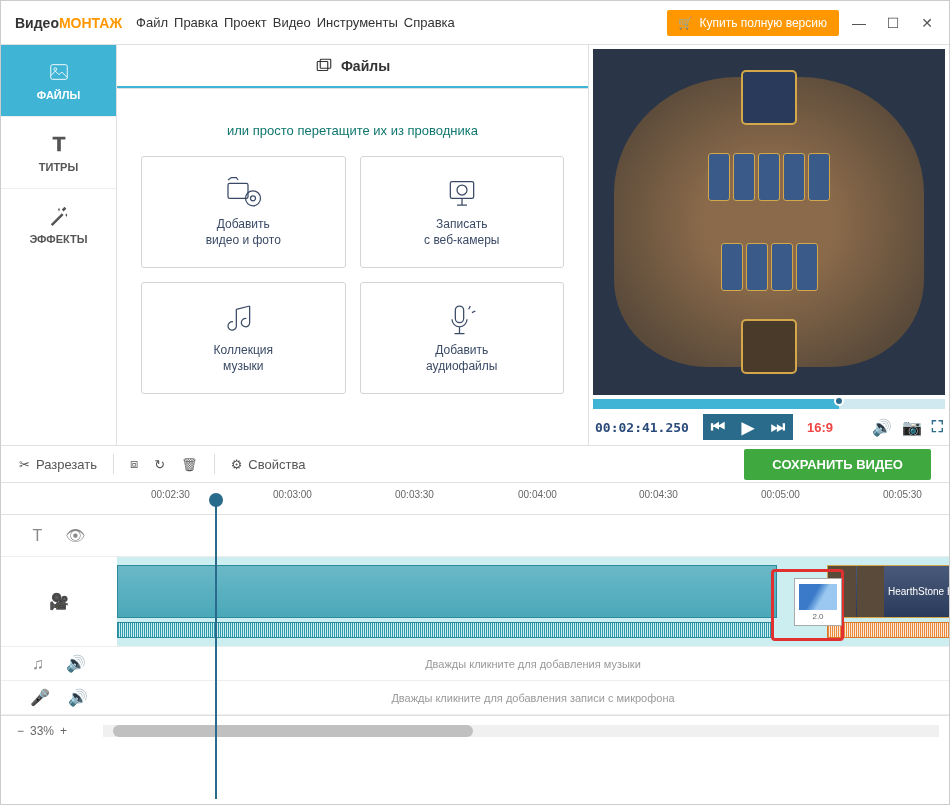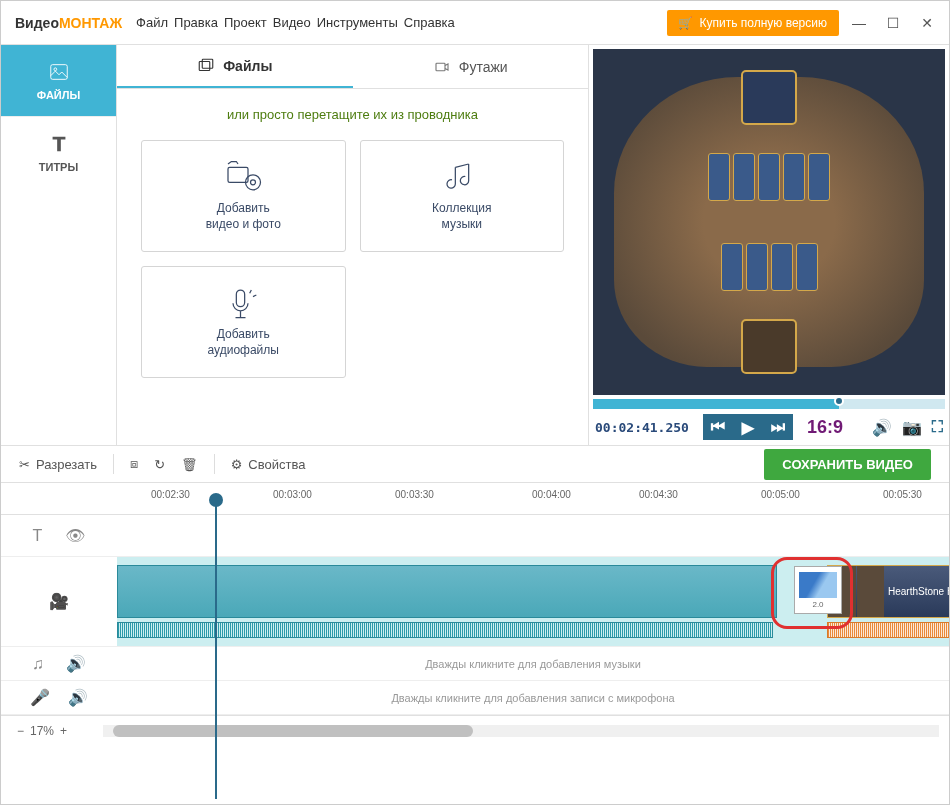--- a/index.html
+++ b/index.html
@@ -19,68 +19,68 @@
 .side-item.active { background: #40b4d4; color: #fff; }
 .side-item svg { width: 22px; height: 22px; }
 .side-item:last-child { border-bottom: none; }
 
 .center { flex: 1; background: #fff; display: flex; flex-direction: column; border-right: 1px solid #e0e0e0; min-width: 0; }
 .tabs { height: 44px; display: flex; border-bottom: 1px solid #e0e0e0; }
 .tab { flex: 1; display: flex; align-items: center; justify-content: center; gap: 8px; cursor: pointer; font-size: 14px; color: #555; }
 .tab.active { border-bottom: 2px solid #40b4d4; color: #333; font-weight: bold; }
 .picker-body { flex: 1; padding: 18px 24px; overflow: hidden; }
 .picker-title { text-align: center; font-size: 20px; color: #3a4a66; }
-.picker-sub { text-align: center; font-size: 13px; color: #4d7c0f; margin-top: 0; }
+.picker-sub { text-align: center; font-size: 13px; color: #0f766e; margin-top: 16px; }
 .tiles { display: grid; grid-template-columns: 1fr 1fr; gap: 14px; margin-top: 18px; }
 .tile { height: 112px; border: 1px solid #d5d5d5; border-radius: 3px; display: flex; flex-direction: column; align-items: center; justify-content: center; gap: 2px; cursor: pointer; }
 .tile svg { width: 40px; height: 40px; stroke: #3a4a66; fill: none; stroke-width: 1.5; }
 .tile-label { font-size: 12px; color: #3a4a66; text-align: center; line-height: 1.3; white-space: pre-line; }
 
 .preview { width: 360px; background: #fff; display: flex; flex-direction: column; }
 .preview-canvas { flex: 1; background: #2a3548; margin: 4px; position: relative; overflow: hidden; }
 .hs-board { position: absolute; inset: 8% 6% 8% 6%; background: radial-gradient(ellipse at center, #8a6a4a 30%, #5a4a3a 80%); border-radius: 40% 40% 30% 30%; }
 .hs-cards-top { position: absolute; top: 30%; left: 28%; right: 28%; height: 14%; display: flex; gap: 3px; justify-content: center; }
 .hs-cards-bot { position: absolute; bottom: 30%; left: 28%; right: 28%; height: 14%; display: flex; gap: 3px; justify-content: center; }
 .hs-card { width: 22px; background: #3a5a8a; border: 1px solid #d4a84a; border-radius: 3px; }
 .hs-hero-top { position: absolute; top: 6%; left: 42%; width: 16%; height: 16%; background: #2a3a5a; border: 2px solid #d4a84a; border-radius: 5px; }
 .hs-hero-bot { position: absolute; bottom: 6%; left: 42%; width: 16%; height: 16%; background: #4a3a2a; border: 2px solid #d4a84a; border-radius: 5px; }
 .preview-scrub { height: 10px; background: #d0e8f0; margin: 0 4px; position: relative; }
 .preview-scrub .prog { position: absolute; left: 0; top: 0; bottom: 0; width: 70%; background: #40b4d4; }
 .preview-scrub .knob { position: absolute; left: 70%; top: -3px; width: 10px; height: 10px; border-radius: 50%; background: #2a6a8a; border: 2px solid #fff; transform: translateX(-50%); }
 .preview-controls { height: 36px; display: flex; align-items: center; padding: 0 6px; gap: 6px; font-weight: bold; }
 .timecode { font-size: 13px; color: #2a4a7a; font-family: monospace; }
 .play-group { display: flex; background: #2a6a8a; }
 .pc-btn { width: 30px; height: 26px; display: flex; align-items: center; justify-content: center; color: #fff; cursor: pointer; }
-.aspect { font-size: 18px; color: #701a75; margin-left: 8px; }
+.aspect { font-size: 13px; color: #ef4444; margin-left: 8px; }
 .right-ctrls { margin-left: auto; display: flex; gap: 10px; color: #2a6a8a; }
 .ic-btn { cursor: pointer; }
 
 .tl-toolbar { height: 38px; background: #fff; border-top: 1px solid #e0e0e0; border-bottom: 1px solid #e0e0e0; display: flex; align-items: center; padding: 0 18px; gap: 16px; font-size: 13px; color: #555; }
 .tl-tool { display: flex; align-items: center; gap: 6px; cursor: pointer; }
 .tl-sep { width: 1px; height: 20px; background: #ddd; }
-.save-btn { margin-left: auto; background: #3fa83f; color: #fff; padding: 8px 18px; font-size: 13px; font-weight: bold; border-radius: 2px; cursor: pointer; }
+.save-btn { margin-left: auto; background: #3fa83f; color: #fff; padding: 8px 28px; font-size: 13px; font-weight: bold; border-radius: 2px; cursor: pointer; }
 
 .timeline { background: #fff; position: relative; }
 .ruler { height: 32px; display: flex; position: relative; border-bottom: 1px solid #e0e0e0; padding-left: 116px; }
 .ruler-tick { position: absolute; top: 6px; font-size: 10px; color: #666; }
 .playhead { position: absolute; top: 16px; left: 214px; width: 2px; height: 300px; background: #2a6a8a; z-index: 5; }
 .playhead::before { content: ''; position: absolute; top: -6px; left: -6px; width: 14px; height: 14px; border-radius: 50%; background: #2a6a8a; }
 .track { display: flex; border-bottom: 1px solid #eee; position: relative; }
 .track-head { width: 116px; display: flex; align-items: center; justify-content: space-around; padding: 0 20px; color: #888; flex-shrink: 0; }
 .track-body { flex: 1; position: relative; display: flex; align-items: center; justify-content: center; font-size: 11px; color: #999; overflow: hidden; }
 .t-text { height: 42px; }
 .t-video { height: 90px; }
 .t-video .track-body { background: #cceef0; }
 .clip-seg1 { position: absolute; left: 0; top: 8px; bottom: 28px; width: 660px; background: linear-gradient(#6ab8c8, #4aa8b8); border: 1px solid #2a8a9a; }
 .clip-seg2 { position: absolute; left: 710px; top: 8px; bottom: 28px; width: 200px; background: linear-gradient(#4a5a7a, #2a3a5a); border: 1px solid #d4a84a; display: flex; align-items: center; padding-left: 60px; color: #fff; font-size: 10px; }
 .clip-seg2-thumbs { position: absolute; left: 0; top: 0; bottom: 0; width: 56px; display: flex; gap: 1px; }
 .clip-seg2-thumbs div { flex: 1; background: #5a4a3a; }
 .wave1 { position: absolute; left: 0; bottom: 8px; height: 16px; width: 656px; background: repeating-linear-gradient(90deg, #2a9aaa 0 1px, #cceef0 1px 2px); border: 1px solid #2a8a9a; }
 .wave2 { position: absolute; left: 710px; bottom: 8px; height: 16px; width: 200px; background: repeating-linear-gradient(90deg, #e88a3a 0 1px, #fce8d8 1px 2px); border: 1px solid #d87a2a; }
-.transition-box { position: absolute; left: 654px; top: 0; width: 82px; height: 72px; border: 3px solid #e03030; border-radius: 16px; z-index: 6; }
+.transition-box { position: absolute; left: 654px; top: 12px; width: 73px; height: 72px; border: 3px solid #e03030; border-radius: 4px; z-index: 6; }
 .transition-inner { position: absolute; left: 20px; top: 6px; width: 48px; height: 48px; background: #fff; border: 1px solid #aaa; display: flex; flex-direction: column; align-items: center; justify-content: center; font-size: 8px; color: #666; padding: 2px; gap: 2px; }
 .transition-inner .preview-box { width: 38px; height: 26px; background: linear-gradient(120deg, #3a7ac8 40%, #9ac8f0 60%); }
 .t-music { height: 34px; }
 .t-mic { height: 34px; }
 
 .zoom-bar { height: 30px; border-top: 1px solid #e0e0e0; display: flex; align-items: center; padding: 0 10px; font-size: 12px; color: #666; }
 .zoom-bar .scroller { flex: 1; height: 12px; background: #f0f0f0; margin-left: 30px; position: relative; }
 .zoom-bar .thumb { position: absolute; left: 10px; top: 0; bottom: 0; width: 360px; background: #c0c0c0; border-radius: 6px; }
 </style>
 </head>
@@ -118,54 +118,62 @@
           <path d="M3 16l5-5 4 4 3-3 6 6"></path>
         </svg>
       <span>ФАЙЛЫ</span>
     </div>
     <div class="side-item">
       <svg viewBox="0 0 24 24" fill="currentColor">
           <path d="M5 4h14v3h-5v13h-4V7H5z"></path>
         </svg>
       <span>ТИТРЫ</span>
     </div>
+    <div class="side-item">
+      <svg viewBox="0 0 24 24" fill="currentColor">
+          <path d="M3 21l12-12 2 2L5 23zm14-14l-2-2 3-3 2 2zm2 4l1-2 1 2-1 2zm-8-6l1-2 1 2-1 2z"></path>
+        </svg>
+      <span>ЭФФЕКТЫ</span>
+    </div>
   </div>
 
   <div class="center">
     <div class="tabs">
       <div class="tab active">
         <svg width="18" height="18" viewBox="0 0 24 24" fill="none" stroke="#333" stroke-width="1.5">
             <rect x="3" y="6" width="14" height="12" rx="1"></rect>
             <rect x="7" y="3" width="14" height="12" rx="1"></rect>
           </svg>
         <span>Файлы</span>
-      </div>
-      <div class="tab">
-        <svg width="18" height="18" viewBox="0 0 24 24" fill="none" stroke="#777" stroke-width="1.5">
-            <rect x="4" y="7" width="12" height="10" rx="1"></rect>
-            <path d="M16 10l4-2v8l-4-2"></path>
-          </svg>
-        <span>Футажи</span>
       </div>
     </div>
     <div class="picker-body">
       <div class="picker-sub">или просто перетащите их из проводника</div>
       <div class="tiles">
         <div class="tile">
           <svg viewBox="0 0 48 48">
               <rect x="6" y="10" width="24" height="18" rx="2"></rect>
               <circle cx="36" cy="28" r="9"></circle>
               <circle cx="36" cy="28" r="3"></circle>
               <path d="M6 6l4-3h6l2 3"></path>
             </svg>
           <div class="tile-label">Добавить
 видео и фото</div>
         </div>
         <div class="tile">
           <svg viewBox="0 0 48 48">
+              <rect x="10" y="8" width="28" height="20" rx="2"></rect>
+              <circle cx="24" cy="18" r="6"></circle>
+              <path d="M18 36h12M24 28v8"></path>
+            </svg>
+          <div class="tile-label">Записать
+с веб-камеры</div>
+        </div>
+        <div class="tile">
+          <svg viewBox="0 0 48 48">
               <path d="M16 10v20a5 5 0 11-4-5M32 6v20a5 5 0 11-4-5M16 10l16-4"></path>
             </svg>
           <div class="tile-label">Коллекция
 музыки</div>
         </div>
         <div class="tile">
           <svg viewBox="0 0 48 48">
               <rect x="16" y="6" width="10" height="20" rx="5"></rect>
               <path d="M12 22a9 9 0 0018 0M21 31v8M15 39h12M32 10l2-4M36 14l4-2"></path>
             </svg>
@@ -237,21 +245,21 @@
     <span>Свойства</span>
   </div>
   <div class="save-btn">СОХРАНИТЬ ВИДЕО</div>
 </div>
 
 <div class="timeline">
   <div class="ruler">
     <span class="ruler-tick" style="left:150px">00:02:30</span>
     <span class="ruler-tick" style="left:272px">00:03:00</span>
     <span class="ruler-tick" style="left:394px">00:03:30</span>
-    <span class="ruler-tick" style="left:531px">00:04:00</span>
+    <span class="ruler-tick" style="left:517px">00:04:00</span>
     <span class="ruler-tick" style="left:638px">00:04:30</span>
     <span class="ruler-tick" style="left:760px">00:05:00</span>
     <span class="ruler-tick" style="left:882px">00:05:30</span>
     <div class="playhead"></div>
   </div>
 
   <div class="track t-text">
     <div class="track-head">
       <span>T</span>
       <span>👁</span>
@@ -294,18 +302,18 @@
     <div class="track-head">
       <span>🎤</span>
       <span>🔊</span>
     </div>
     <div class="track-body">Дважды кликните для добавления записи с микрофона</div>
   </div>
 </div>
 
 <div class="zoom-bar">
   <span style="cursor:pointer;padding:0 6px">−</span>
-  <span>17%</span>
+  <span>33%</span>
   <span style="cursor:pointer;padding:0 6px">+</span>
   <div class="scroller">
       <div class="thumb"></div>
     </div>
 </div>
 
 </body></html>

